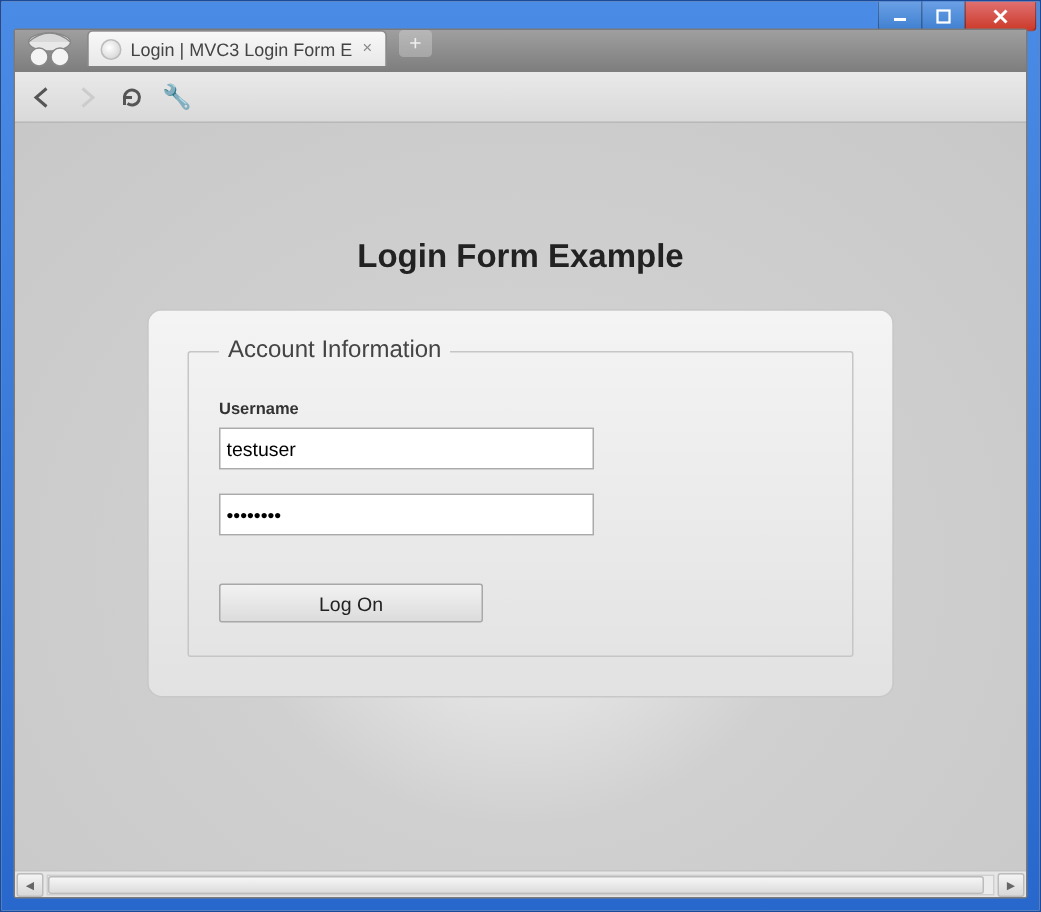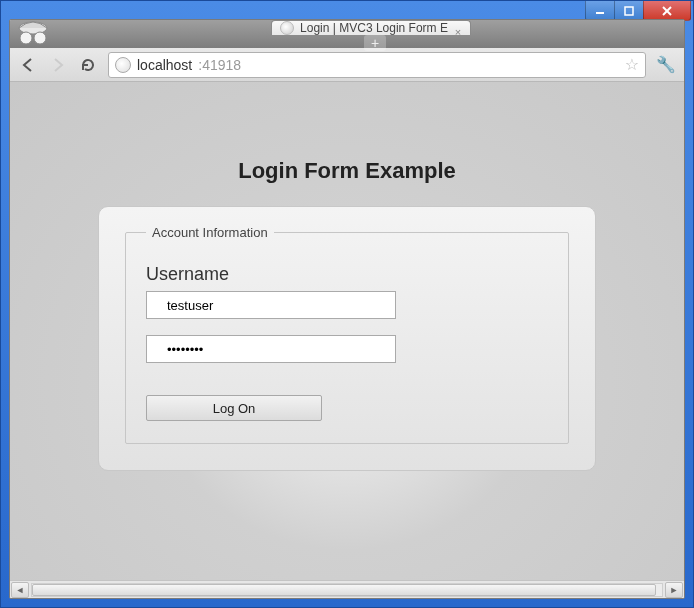--- a/index.html
+++ b/index.html
@@ -23,23 +23,22 @@
     .win-max { background: linear-gradient(#6aa0e6,#4080d0);}
     .win-close { background: linear-gradient(#e07070,#cc3a2a); width:48px; border-bottom-right-radius:3px;}
 
     
     .browser-chrome {
       position: absolute; left: 8px; right: 8px; top: 18px; bottom: 8px;
       background: #d4d4d4; border-radius: 2px; overflow: hidden;
       border: 1px solid #7a7a7a;
     }
     .tabstrip {
-      height: 28px; background: linear-gradient(#9f9f9f,#7d7d7d); position: relative; display: flex; align-items: center;
+      height: 28px; background: linear-gradient(#9f9f9f,#7d7d7d); position: relative; display: flex; align-items: flex-start;
       padding-left: 48px;
-      flex-direction: column;
     }
     .incognito {
       position: absolute; left: 2px; top: -4px; width: 42px; height: 32px;
     }
     .tab {
       height: 24px; background: linear-gradient(#f8f8f8,#e8e8e8);
       border: 1px solid #8a8a8a; border-bottom: none;
       border-top-left-radius: 4px; border-top-right-radius: 4px;
       padding: 0 22px 0 8px; display: flex; align-items: center; gap: 6px;
       font-size: 12px; color: #444; position: relative; max-width: 210px;
@@ -70,24 +69,24 @@
       background: radial-gradient(ellipse at center 60%, #f4f4f4 0%, #d0d0d0 40%, #c8c8c8 100%);
     }
     .page-title { font-size: 22px; font-weight: bold; color:#222; margin-bottom: 22px;}
     .panel {
       width: 498px; background: linear-gradient(#f4f4f4,#e2e2e2);
       border: 1px solid #c8c8c8; border-radius: 10px; padding: 18px 26px 26px;
     }
     fieldset {
       border: 1px solid #c6c6c6; border-radius: 2px; padding: 18px 20px 22px;
     }
-    legend { font-size: 13px; color:#444; padding: 0 6px;}
-    .form-label { font-size: 18px; color:#333; display:block; margin-top: 6px; margin-bottom: 6px;}
+    legend { font-size: 16px; color:#444; padding: 0 6px;}
+    .form-label { font-size: 11px; color:#333; display:block; margin-top: 6px; margin-bottom: 6px; font-weight: bold;}
     .text-input {
-      width: 250px; height: 28px; border: 1px solid #aaa; padding: 0 20px; font-size: 13px;
+      width: 250px; height: 28px; border: 1px solid #aaa; padding: 0 4px; font-size: 13px;
       background:#fff; display:block; margin-bottom: 16px;
     }
     .submit-btn {
       width: 176px; height: 26px; margin-top: 16px;
       background: linear-gradient(#f2f2f2,#dcdcdc); border:1px solid #a8a8a8; border-radius:2px;
       font-size: 13px; color:#222;
     }
 
     .hscroll {
       position:absolute; left:0; right:0; bottom:0; height:18px;
@@ -153,27 +152,20 @@
         <svg width="16" height="16">
             <path d="M5 2 L12 8 L5 14" fill="none" stroke="#ccc" stroke-width="2"></path>
           </svg>
       </div>
       <div class="nav-btn">
         <svg width="16" height="16">
             <path d="M3 8 a5 5 0 1 1 2 4" fill="none" stroke="#555" stroke-width="2"></path>
             <path d="M3 13 L3 8 L8 8" fill="none" stroke="#555" stroke-width="2"></path>
           </svg>
       </div>
-      <div class="omnibox">
-        <span class="globe"></span>
-        <span>localhost</span>
-          <span class="host-dim">:41918</span>
-        <span style="flex:1"></span>
-        <span class="omni-star">☆</span>
-      </div>
       <div class="wrench">
         <span>🔧</span>
       </div>
     </div>
 
     <div class="viewport">
       <div class="page-title">Login Form Example</div>
       <div class="panel">
         <fieldset>
           <legend>Account Information</legend>

